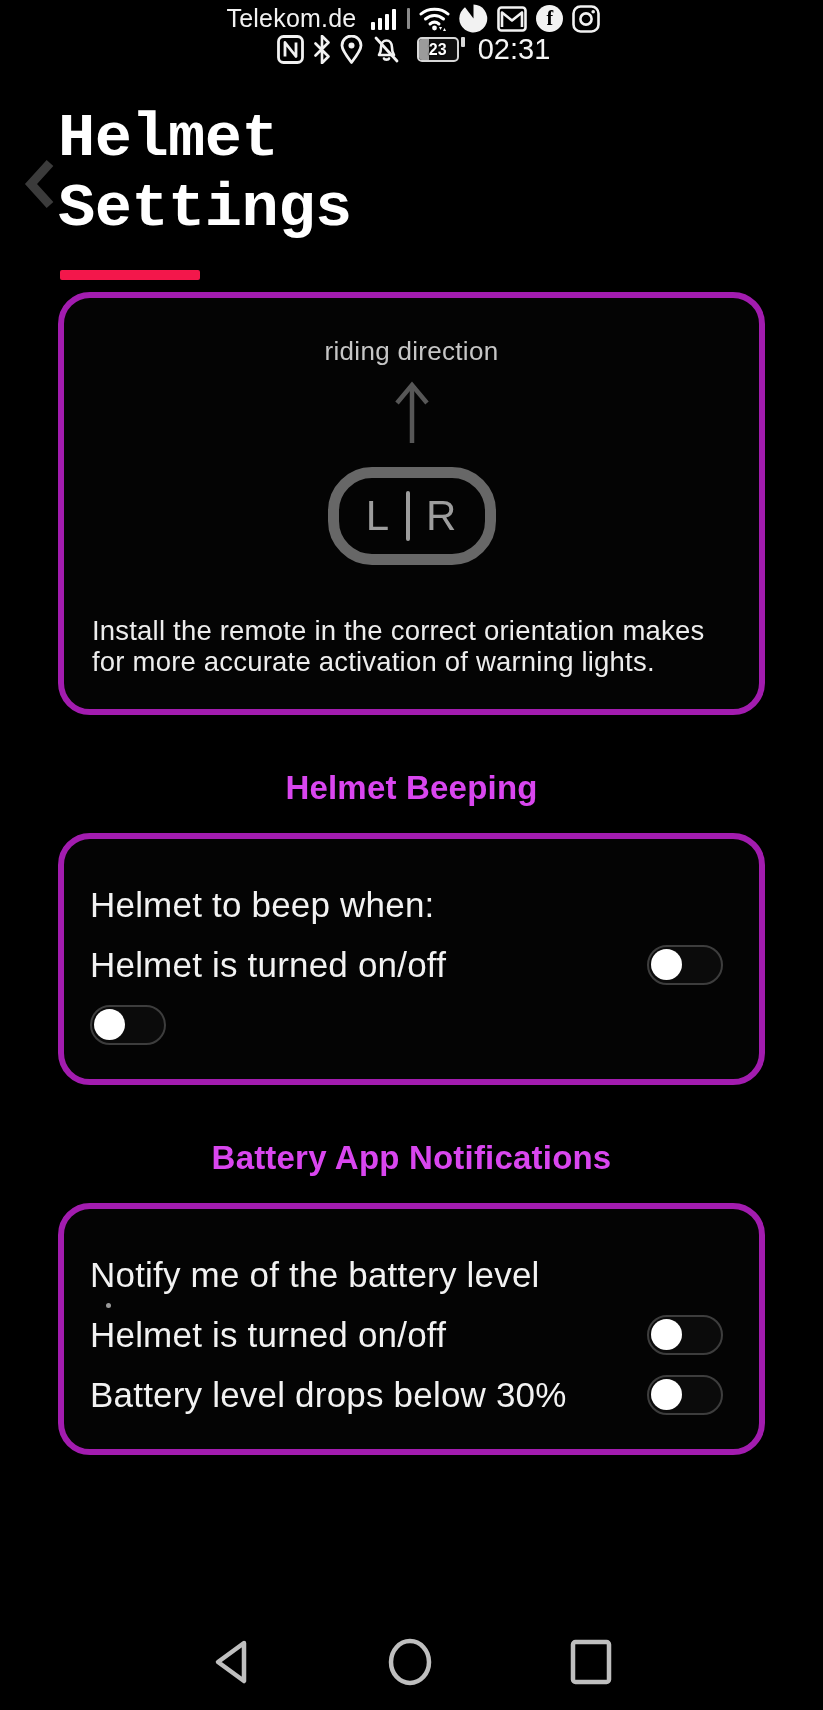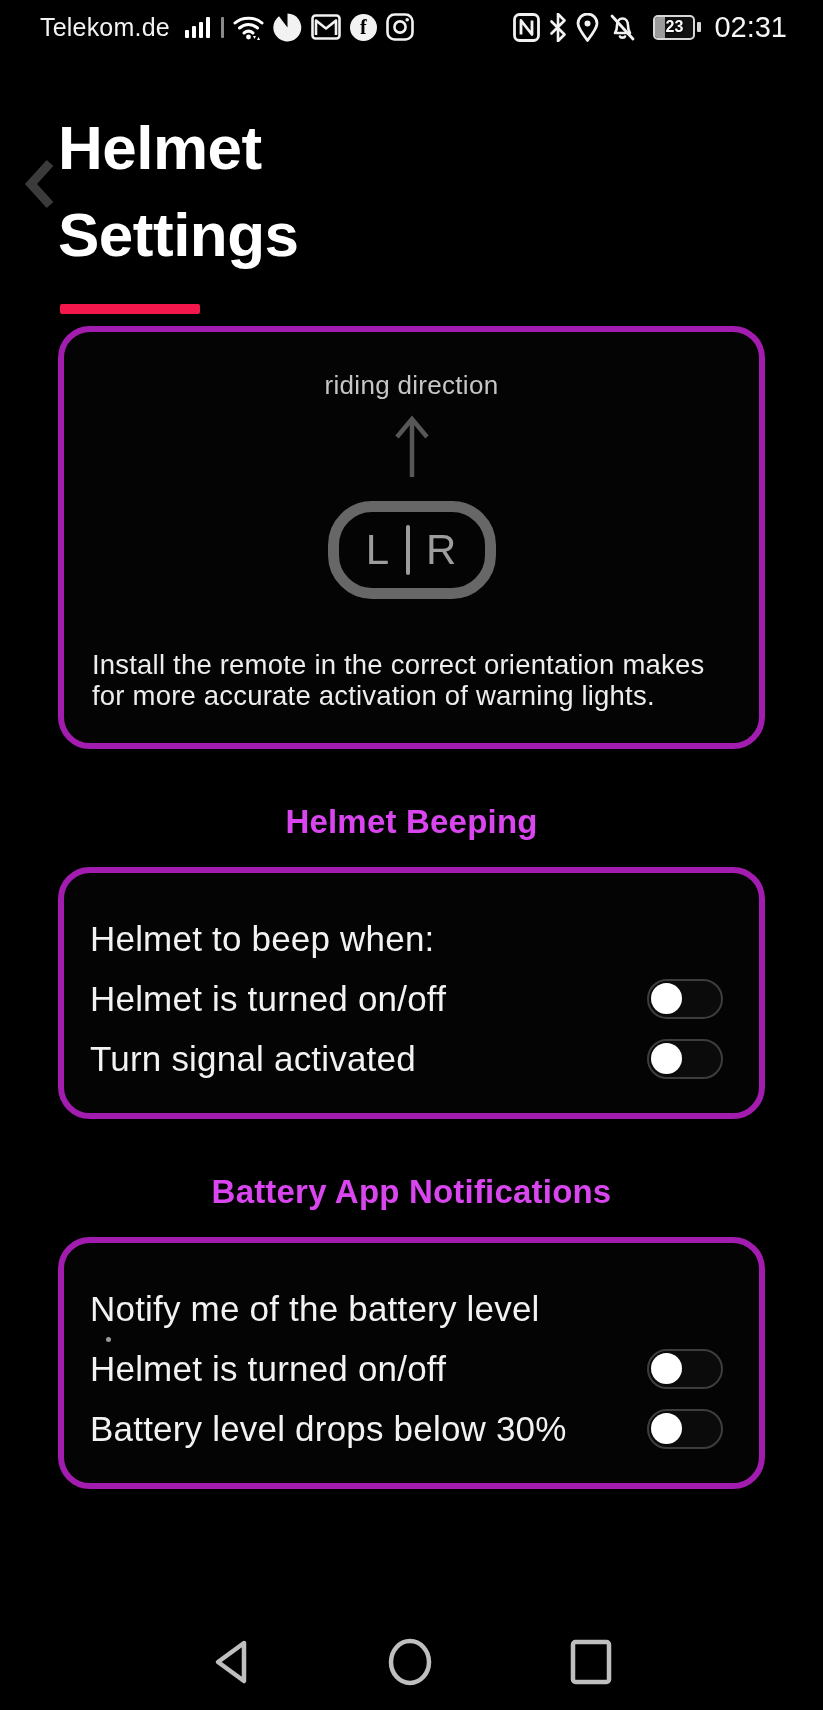--- a/index.html
+++ b/index.html
@@ -4,46 +4,46 @@
 <style>
   html,body{margin:0;padding:0;background:#000;}
   body{
     width:823px;height:1710px;position:relative;overflow:hidden;
     font-family:"Liberation Sans","DejaVu Sans",sans-serif;
     color:#fff;-webkit-font-smoothing:antialiased;
   }
   
   .statusbar{
     height:50px;display:flex;align-items:center;justify-content:space-between;
-    padding:4px 36px 0 40px;box-sizing:border-box;
+    padding:4px 36px 0 40px;box-sizing:border-box;flex-direction:column;
   }
   .sb-left,.sb-right{display:flex;align-items:center;gap:9px;}
   .carrier{font-size:25px;color:#f2f2f2;letter-spacing:.2px;}
   .sigbars{display:flex;align-items:flex-end;gap:3px;height:22px;margin-left:6px;}
   .sigbars i{display:block;width:4px;background:#fff;border-radius:1px;}
   .sigbars i:nth-child(1){height:8px}.sigbars i:nth-child(2){height:12px}
   .sigbars i:nth-child(3){height:16px}.sigbars i:nth-child(4){height:21px}
   .sigsep{width:3px;height:21px;background:#8a8a8a;border-radius:1px;margin-left:2px;}
   .fb-circle{width:27px;height:27px;border-radius:50%;background:#f2f2f2;color:#000;
     display:flex;align-items:center;justify-content:center;font-weight:bold;font-size:20px;
     font-family:"Liberation Serif",serif;}
-  .battery{position:relative;display:flex;align-items:center;padding-left:7px;}
+  .battery{position:relative;display:flex;padding-left:7px;}
   .batt-body{width:38px;height:21px;border:2px solid #d8d8d8;border-radius:5px;position:relative;
     display:flex;align-items:center;justify-content:center;overflow:hidden;background:#111;}
   .batt-fill{position:absolute;left:0;top:0;bottom:0;width:10px;background:#9b9b9b;}
   .batt-num{position:relative;font-size:16px;font-weight:bold;color:#fff;
     text-shadow:0 0 2px #000, 0 0 2px #000;}
   .batt-nub{width:4px;height:10px;background:#d8d8d8;border-radius:1px;margin-left:2px;}
   .clock{font-size:29px;color:#f5f5f5;margin-left:4px;}
   
   .header{position:relative;padding-top:54px;}
   .back-chevron{position:absolute;left:24px;top:108px;cursor:pointer;}
   .page-title{
-    margin:0 0 0 58px;font-size:62px;line-height:87px;font-weight:700;
-    letter-spacing:-.5px;width:340px;color:#fff;
+    margin:0 0 0 58px;font-size:62px;line-height:70px;font-weight:700;
+    letter-spacing:-.5px;width:340px;color:#fff;font-family:Liberation Mono, monospace;
   }
   .title-underline{margin:26px 0 0 60px;width:140px;height:10px;border-radius:2px;}
   
   .card{
     margin:0 58px;background:#040404;border:6px solid #a21caf;border-radius:32px;
     box-sizing:border-box;
   }
   .card-orient{margin-top:12px;padding:38px 26px 18px 26px;}
   .diagram{display:flex;flex-direction:column;align-items:center;}
   .diagram-label{font-size:26px;font-weight:300;color:#c6c6c6;letter-spacing:.3px;}
@@ -198,21 +198,20 @@
   <div class="row">
     <span class="row-label">Helmet to beep when:</span>
   </div>
   <div class="row">
     <span class="row-label">Helmet is turned on/off</span>
     <span class="toggle">
         <span class="knob"></span>
       </span>
   </div>
   <div class="row">
-    <span class="row-label">Turn signal activated</span>
     <span class="toggle">
         <span class="knob"></span>
       </span>
   </div>
 </div>
 
 <div class="section-title">Battery App Notifications</div>
 
 <div class="card card-list">
   <div class="row">

